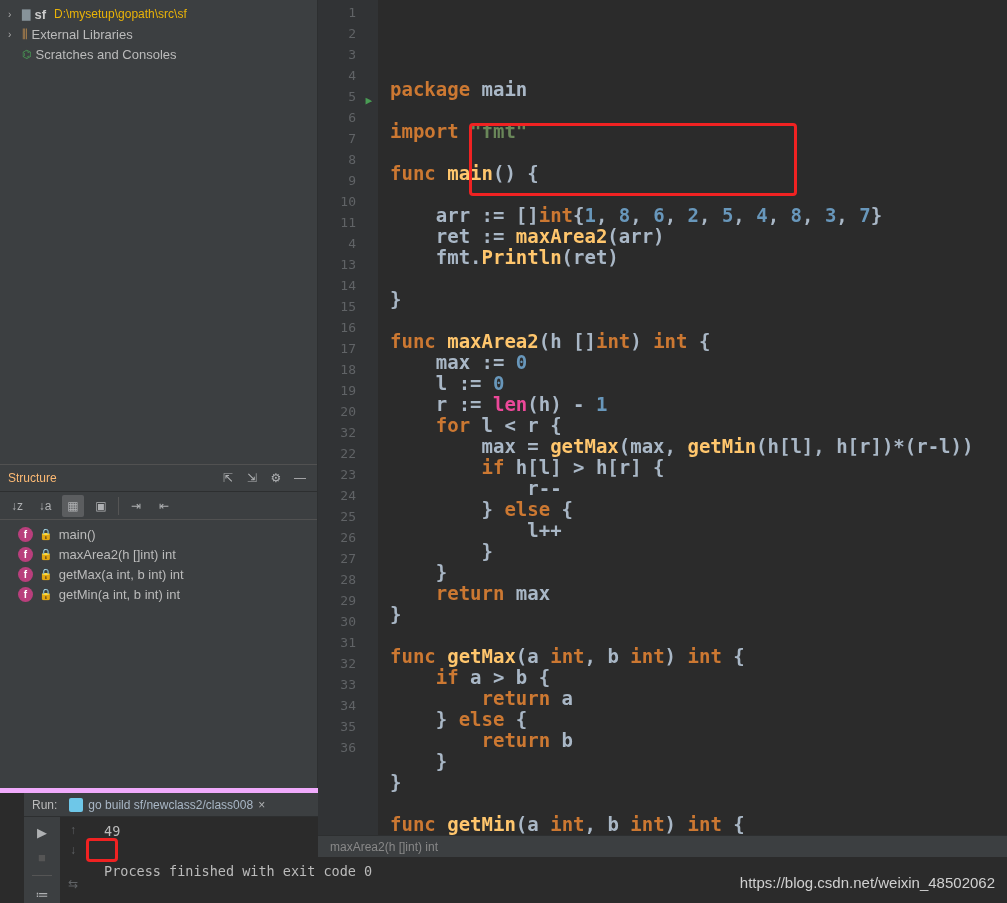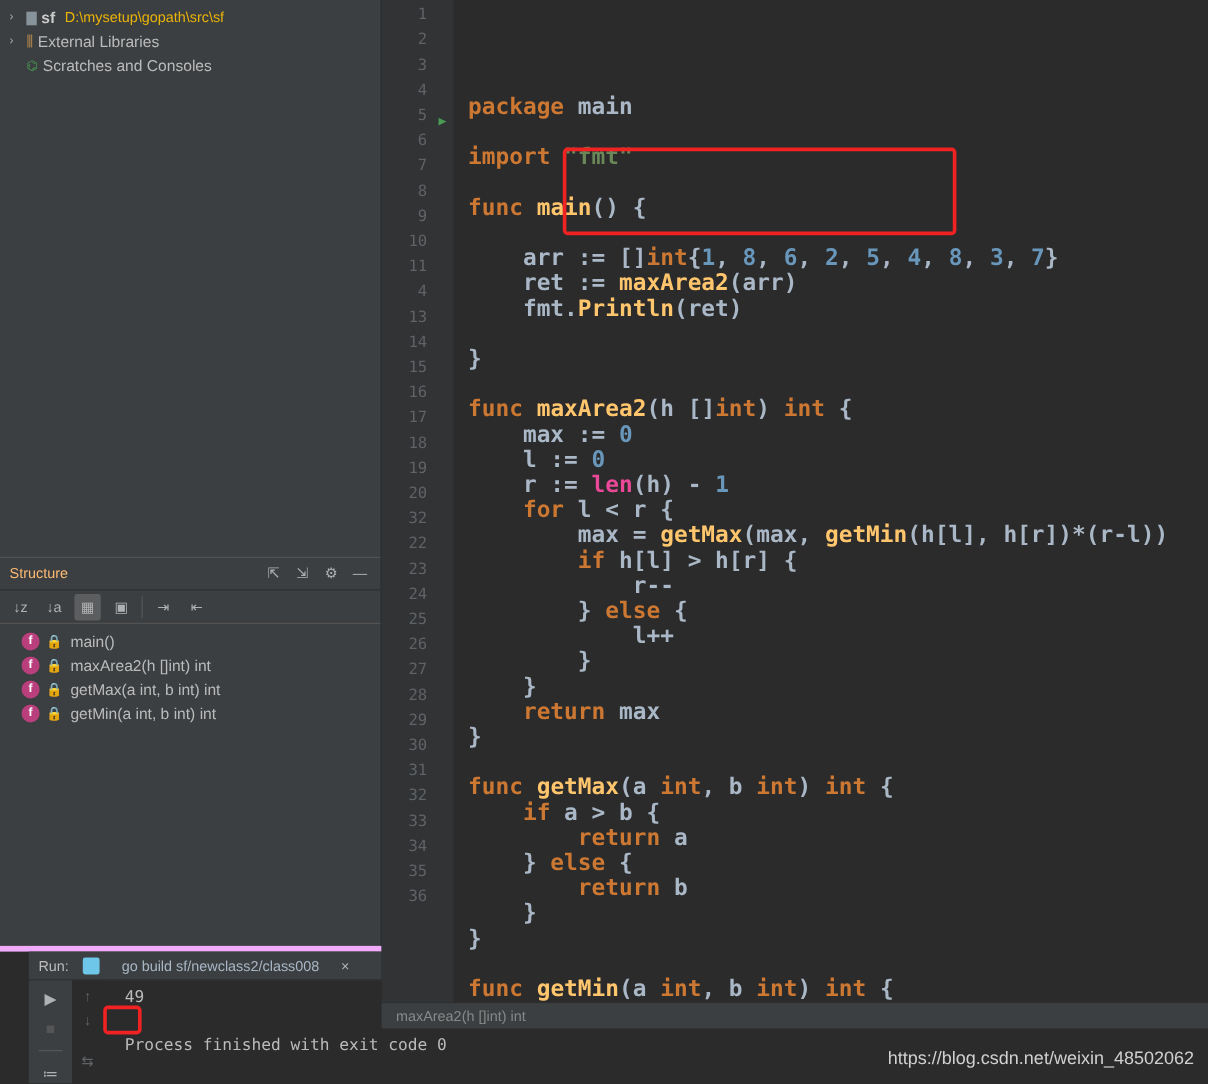--- a/index.html
+++ b/index.html
@@ -44,21 +44,21 @@
   .fn { color:#ffc66d; }
   .id { color:#a9b7c6; }
   .builtin { color:#ec4899; }
   .punc { color:#a9b7c6; }
   .red-box { position:absolute; border:3px solid #f02222; border-radius:4px; }
   .hl-box1 { left:91px; top:123px; width:328px; height:73px; }
   .breadcrumb { height:22px; background:#3c3f41; border-top:1px solid #2d2f30; padding-left:12px; font-size:12px; color:#888;}
   .run-panel { height:115px; background:#2b2b2b; border-top:5px solid #f0abfc; display:flex; flex-direction:column;padding-left:24px; }
   .run-tabbar { height:26px; background:#3c3f41; display:flex; align-items:center; padding-left:8px; font-size:12px; gap:6px; border-bottom:1px solid #2d2f30;}
   .run-tabbar .label { color:#bbbbbb; }
-  .run-tab { display:flex; align-items:center; gap:18px; padding:0 6px; height:22px;}
+  .run-tab { display:flex; align-items:center; gap:5px; padding:0 6px; height:22px;}
   .go-icon { width:14px;height:14px;background:#6ec7e8;border-radius:2px;}
   .close-x { color:#afb1b3; cursor:pointer; }
   .run-body { flex:1; display:flex; }
   .run-side { width:36px; background:#3c3f41; display:flex; flex-direction:column; align-items:center; padding-top:6px; gap:7px; }
   .run-side .sbtn { width:18px; height:18px; display:flex;align-items:center;justify-content:center;color:#afb1b3;cursor:pointer;font-size:13px;}
   .play-green{color:#499C54;}
   .run-side2 { width:26px; background:#2b2b2b; display:flex; flex-direction:column; align-items:center; padding-top:6px; gap:6px; color:#606366; font-size:12px;}
   .run-out { flex:1; font-family:'Consolas',monospace; font-size:13.5px; line-height:20px; padding:4px 6px; color:#bbbbbb; position:relative; }
   .run-out .line { white-space:pre; }
   .thinlink { color:#868686; }

